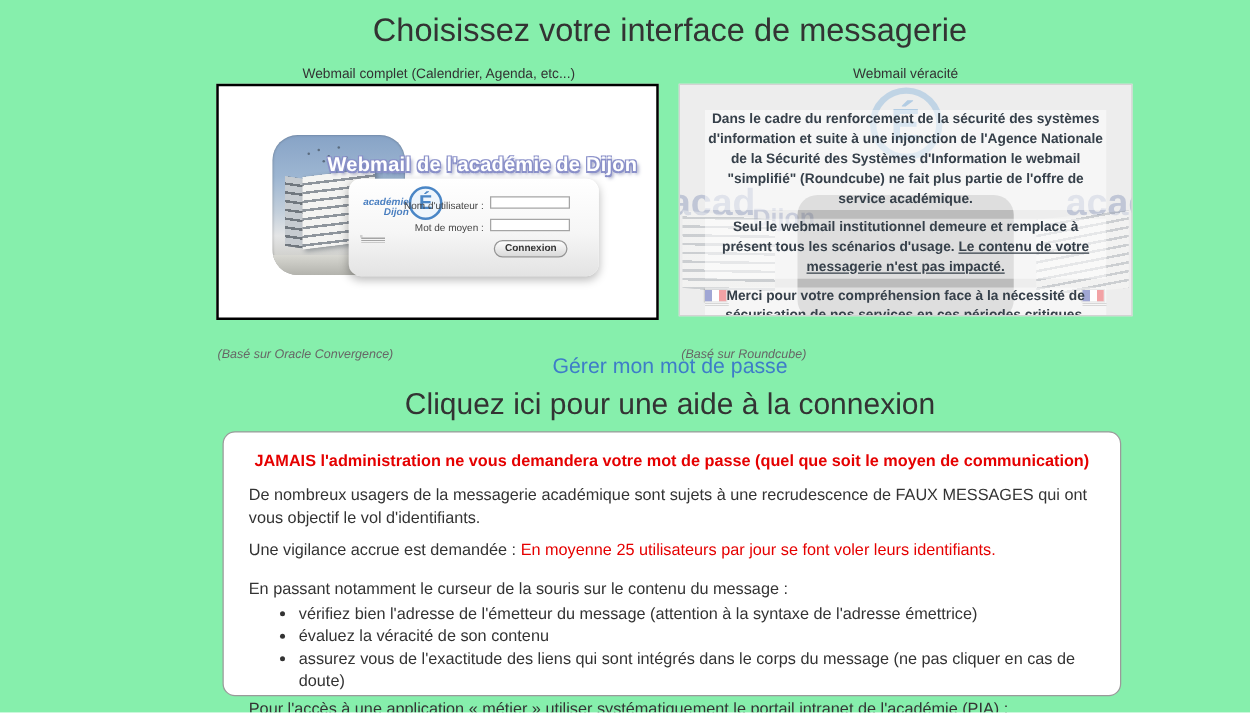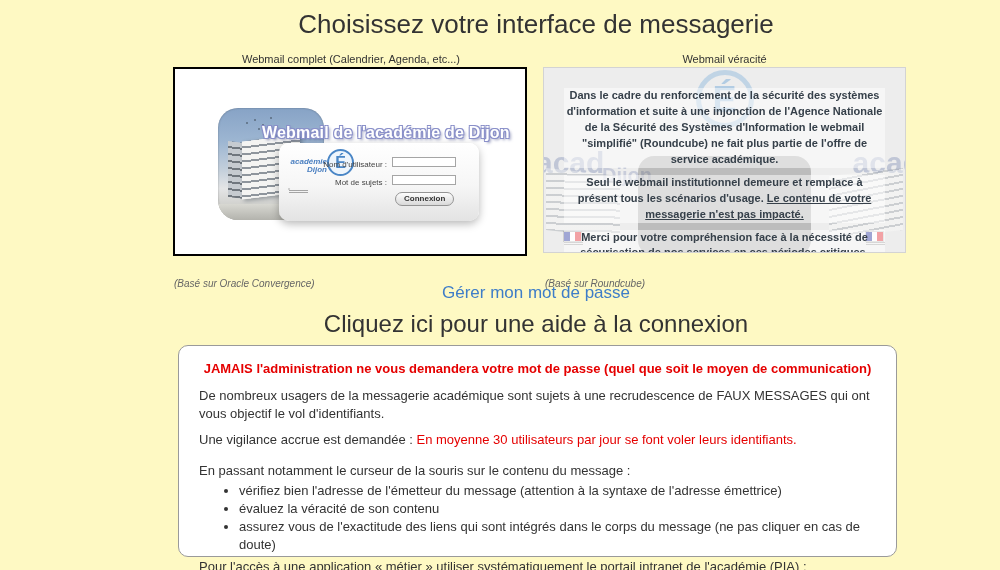--- a/index.html
+++ b/index.html
@@ -1,18 +1,18 @@
 <!DOCTYPE html>
 <html><head>
 <meta charset="utf-8">
 <style>
   * { margin:0; padding:0; box-sizing:border-box; }
   html,body { width:1000px; height:570px; background:#ffffff; overflow:hidden;
               font-family:"Liberation Sans", sans-serif; }
-  #stage { position:relative; width:1000px; height:570px; background:#fef9c3; overflow:hidden; }
+  #stage { position:relative; width:1000px; height:570px; background:#86efac; overflow:hidden; }
 
   
   .page-title { position:absolute; top:9px; left:0; width:1072px; text-align:center;
                 font-size:26px; font-weight:400; color:#333; }
   .col-label  { position:absolute; top:53px; font-size:11px; color:#333; text-align:center; }
   .col-label.left  { left:173px; width:356px; }
   .col-label.right { left:543px; width:363px; }
   .caption { position:absolute; top:258px; font-size:10px; font-style:italic; color:#666;margin-top:20px; }
   .caption.left  { left:174px; }
   .caption.right { left:545px; }
@@ -119,21 +119,21 @@
         <span>académie</span><br>
         <span>Dijon</span>
       </span>
       <span class="e-badge">É</span>
       <span class="login-flag">
         <span class="flag"></span>
         <span class="flag-caption" style="display:block;"></span>
       </span>
       <span class="form-label lbl-user">Nom d'utilisateur :</span>
       <span class="form-input inp-user"></span>
-      <span class="form-label lbl-pass">Mot de sujets :</span>
+      <span class="form-label lbl-pass">Mot de moyen :</span>
       <span class="form-input inp-pass"></span>
       <span class="login-btn">Connexion</span>
     </span>
   </a>
 
   <div class="panel-right">
     <span class="fade-acad l">acad</span>
     <span class="fade-acad r">acad</span>
     <span class="fade-dijon">Dijon</span>
     <span class="fade-elogo">É</span>
@@ -158,21 +158,21 @@
 
   <div class="caption left">(Basé sur Oracle Convergence)</div>
   <div class="caption right">(Basé sur Roundcube)</div>
 
   <a class="pwd-link">Gérer mon mot de passe</a>
   <h2 class="help-heading">Cliquez ici pour une aide à la connexion</h2>
 
   <div class="warning-box">
     <div class="wb-headline">JAMAIS l'administration ne vous demandera votre mot de passe (quel que soit le moyen de communication)</div>
     <p class="wb-p">De nombreux usagers de la messagerie académique sont sujets à une recrudescence de FAUX MESSAGES qui ont vous objectif le vol d'identifiants.</p>
-    <p class="wb-p wb-vigilance"><span>Une vigilance accrue est demandée : </span><span class="wb-red">En moyenne 30 utilisateurs par jour se font voler leurs identifiants.</span></p>
+    <p class="wb-p wb-vigilance"><span>Une vigilance accrue est demandée : </span><span class="wb-red">En moyenne 25 utilisateurs par jour se font voler leurs identifiants.</span></p>
     <p class="wb-p wb-intro">En passant notamment le curseur de la souris sur le contenu du message :</p>
     <ul class="wb-list">
       <li>vérifiez bien l'adresse de l'émetteur du message (attention à la syntaxe de l'adresse émettrice)</li>
       <li>évaluez la véracité de son contenu</li>
       <li>assurez vous de l'exactitude des liens qui sont intégrés dans le corps du message (ne pas cliquer en cas de doute)</li>
     </ul>
     <p class="wb-p">Pour l'accès à une application « métier » utiliser systématiquement le portail intranet de l'académie (PIA) : https://pia.ac-dijon.fr</p>
   </div>
 
 </div>

